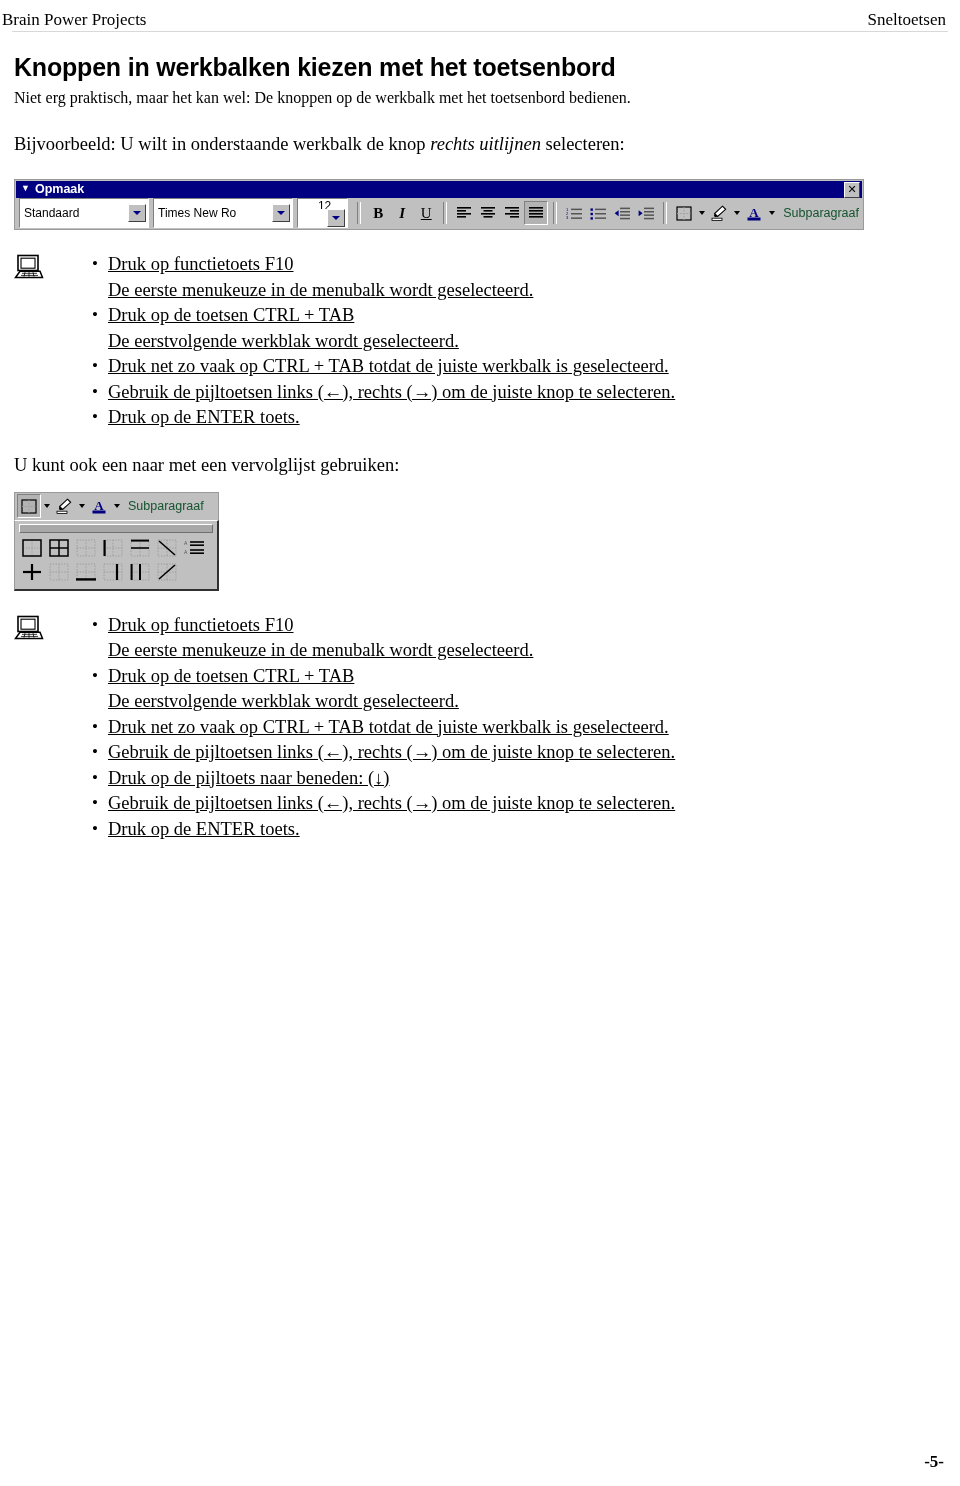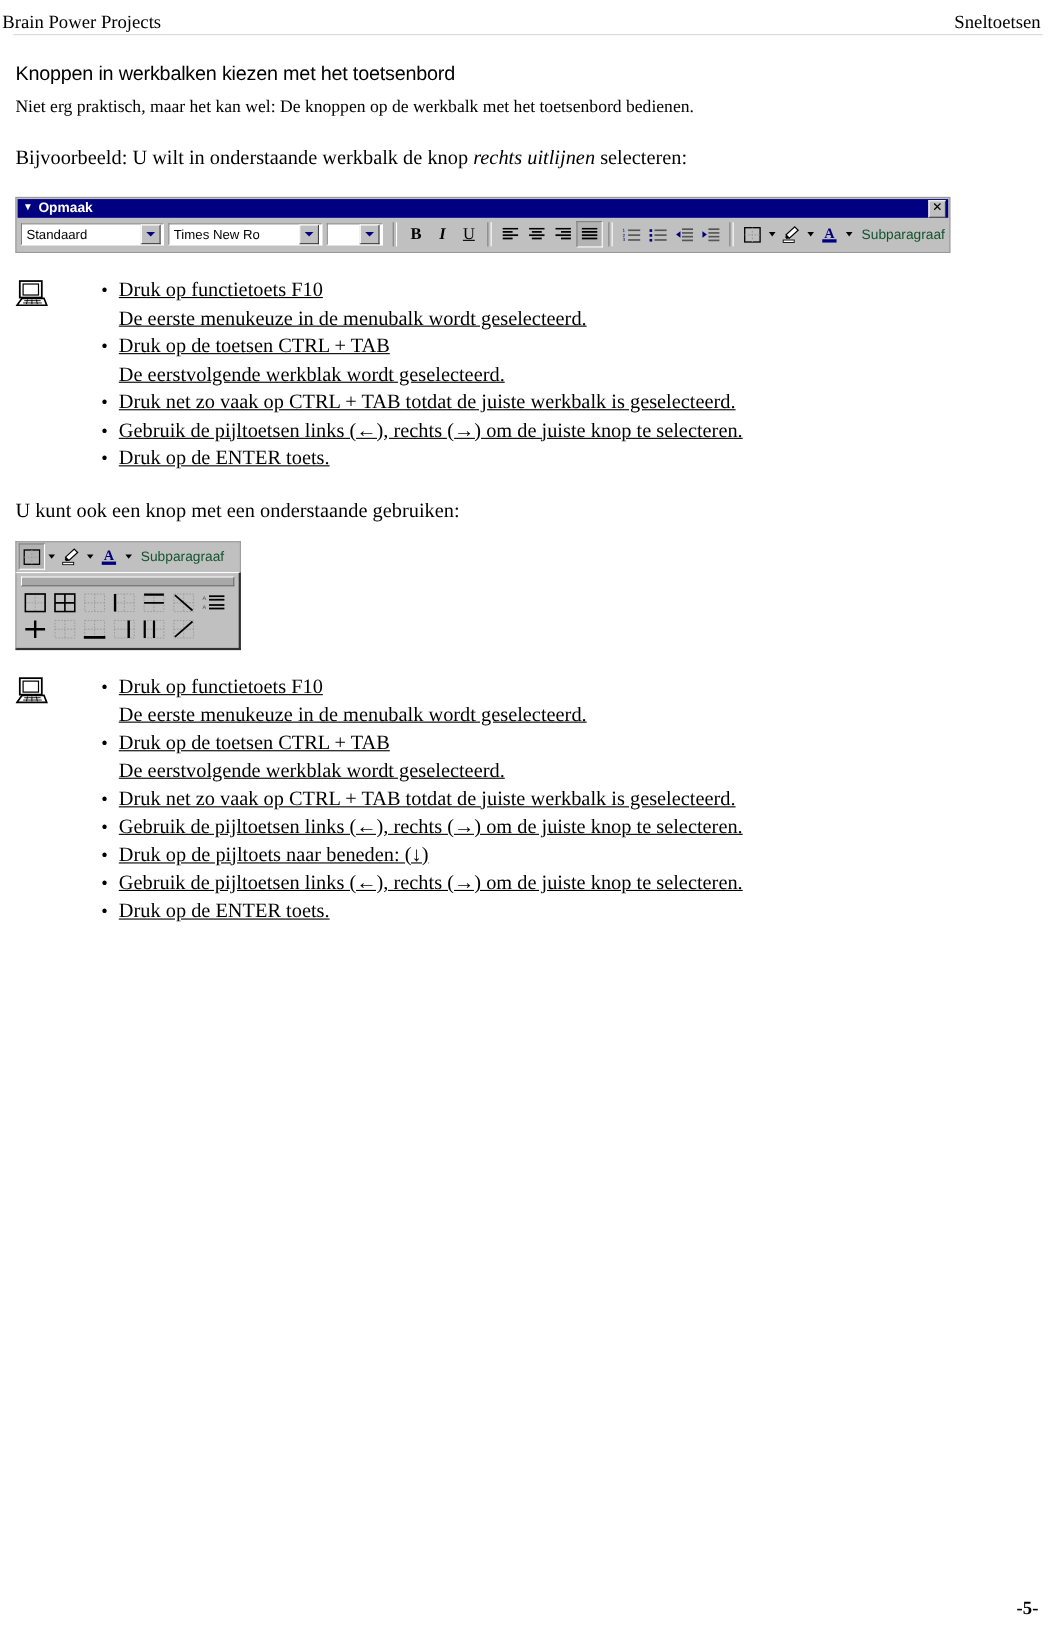--- a/index.html
+++ b/index.html
@@ -51,22 +51,22 @@
   
   .content {
     position: absolute;
     top: 52px;
     left: 14px;
     width: 932px;
   }
 
   h1.title {
     font-family: "Liberation Sans", "DejaVu Sans", sans-serif;
-    font-size: 18px;
-    font-weight: normal;
+    font-size: 25px;
+    font-weight: bold;
     line-height: 30px;
     margin: 0 0 4px 0;
     letter-spacing: -0.2px;
   }
 
   p.lead {
     font-size: 16px;
     line-height: 24px;
     margin: 0;
   }
@@ -136,21 +136,21 @@
   .tb-row {
     height: 30px;
     display: flex;
     align-items: center;
     padding: 2px 3px;
     background: #c0c0c0;
     box-sizing: border-box;
   }
 
   .combo {
-    height: 20px;
+    height: 30px;
     background: #ffffff;
     border-top: 1px solid #808080;
     border-left: 1px solid #808080;
     border-right: 1px solid #ffffff;
     border-bottom: 1px solid #ffffff;
     display: flex;
     align-items: center;
     margin-right: 4px;
     box-sizing: border-box;
     position: relative;
@@ -577,21 +577,21 @@
           <span>Gebruik de pijltoetsen links (←), rechts (→) om de juiste knop te selecteren.</span>
         </li>
         <li>
           <span>Druk op de ENTER toets.</span>
         </li>
       </ul>
     </div>
 
     <div class="spacer-22"></div>
 
-    <p class="para">U kunt ook een knop met een onderstaande gebruiken:</p>
+    <p class="para">U kunt ook een naar met een vervolglijst gebruiken:</p>
 
     <div class="spacer-14"></div>
 
     <div class="borders-wrap">
       <div class="bd-top">
         <div class="tbtn pressed">
           <svg class="ico" width="16" height="15" viewBox="0 0 16 15">
             <rect x="1" y="1" width="14" height="13" fill="none" stroke="#000" stroke-width="1.2"></rect>
             <line x1="8" y1="1" x2="8" y2="14" stroke="#9a9a9a" stroke-width="0.9" stroke-dasharray="1.5 1.5"></line>
             <line x1="1" y1="7.5" x2="15" y2="7.5" stroke="#9a9a9a" stroke-width="0.9" stroke-dasharray="1.5 1.5"></line>

